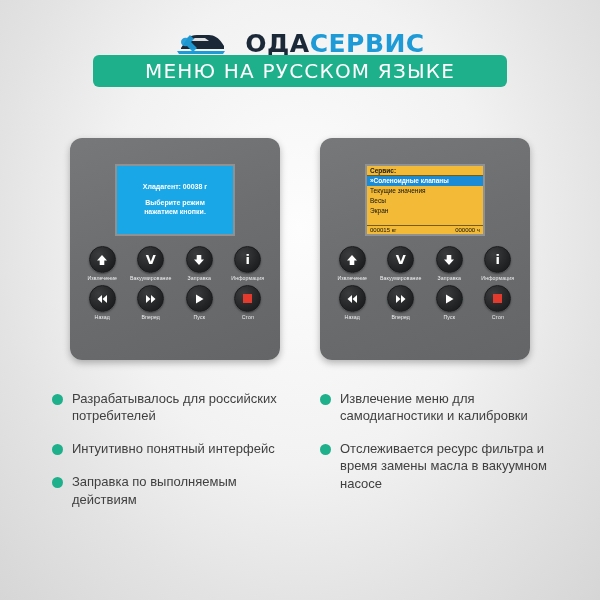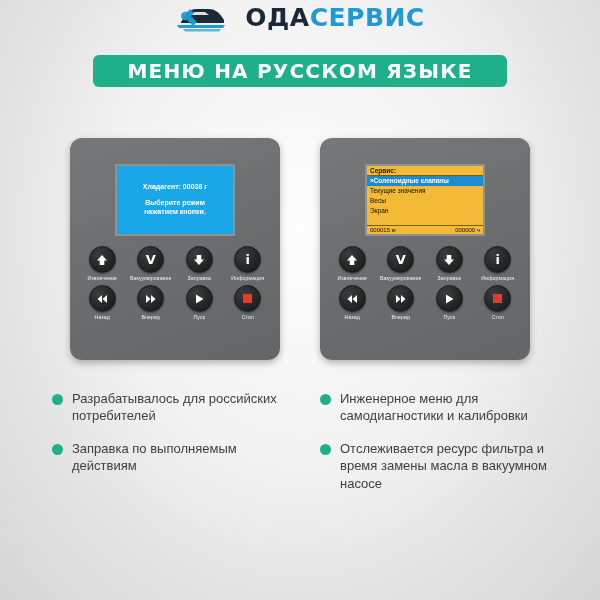--- a/index.html
+++ b/index.html
@@ -7,40 +7,40 @@
     width:600px;height:600px;
     font-family:"Liberation Sans", sans-serif;
     background:radial-gradient(ellipse at 50% 38%, #fdfdfd 0%, #f2f2f2 45%, #e3e3e3 72%, #d6d6d6 100%);
     overflow:hidden;
     position:relative;
   }
   .page{position:absolute;inset:0;}
 
   
   .logo-row{
-    position:absolute;left:0;right:0;top:0;
+    position:absolute;left:0;right:0;top:26px;
     display:flex;align-items:center;justify-content:center;gap:18px;
   }
   .logo-mark{position:relative;width:52px;height:34px;}
   .logo-mark svg{display:block}
   .logo-text{
     font-size:25px;font-weight:bold;letter-spacing:.5px;
     font-family:"DejaVu Sans", sans-serif;
   }
   .logo-oda{color:#1b2838;}
   .logo-servis{color:#1e9bd7;}
 
   
   .banner{
     position:absolute;left:93px;top:55px;width:414px;height:32px;
     background:#1db08a;border-radius:6px;
     display:flex;align-items:center;justify-content:center;
   }
   .banner-text{
-    color:#ffffff;font-size:20px;font-weight:bold;letter-spacing:1.2px;
+    color:#ffffff;font-size:20px;font-weight:normal;letter-spacing:1.2px;
     font-family:"DejaVu Sans", sans-serif;
     white-space:nowrap;
   }
 
   
   .panel{
     position:absolute;top:138px;width:210px;height:222px;
     background:linear-gradient(160deg,#76787a 0%,#6c6e70 45%,#636567 100%);
     border-radius:12px;
     box-shadow:0 3px 7px rgba(0,0,0,.28);
@@ -313,27 +313,31 @@
   </div>
 
   <div class="bullets">
     <div class="bcol left">
       <div class="bullet">
         <span class="dot"></span>
         <span class="btext">Разрабатывалось для российских потребителей</span>
       </div>
       <div class="bullet">
         <span class="dot"></span>
+        <span class="btext">Интуитивно понятный интерфейс</span>
+      </div>
+      <div class="bullet">
+        <span class="dot"></span>
         <span class="btext">Заправка по выполняемым действиям</span>
       </div>
     </div>
     <div class="bcol right">
       <div class="bullet">
         <span class="dot"></span>
-        <span class="btext">Инженерное меню для самодиагностики и калибровки</span>
+        <span class="btext">Извлечение меню для самодиагностики и калибровки</span>
       </div>
       <div class="bullet">
         <span class="dot"></span>
         <span class="btext">Отслеживается ресурс фильтра и время замены масла в вакуумном насосе</span>
       </div>
     </div>
   </div>
 
 </div>
 

